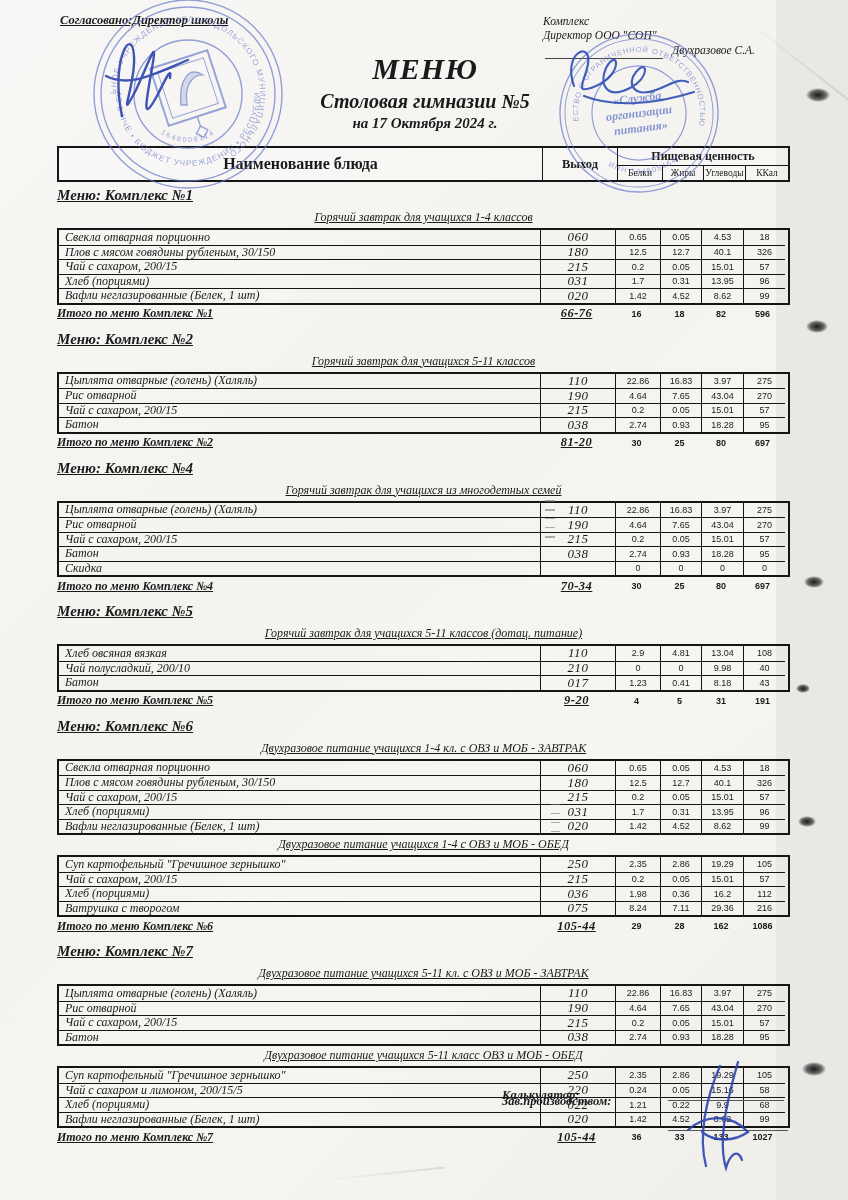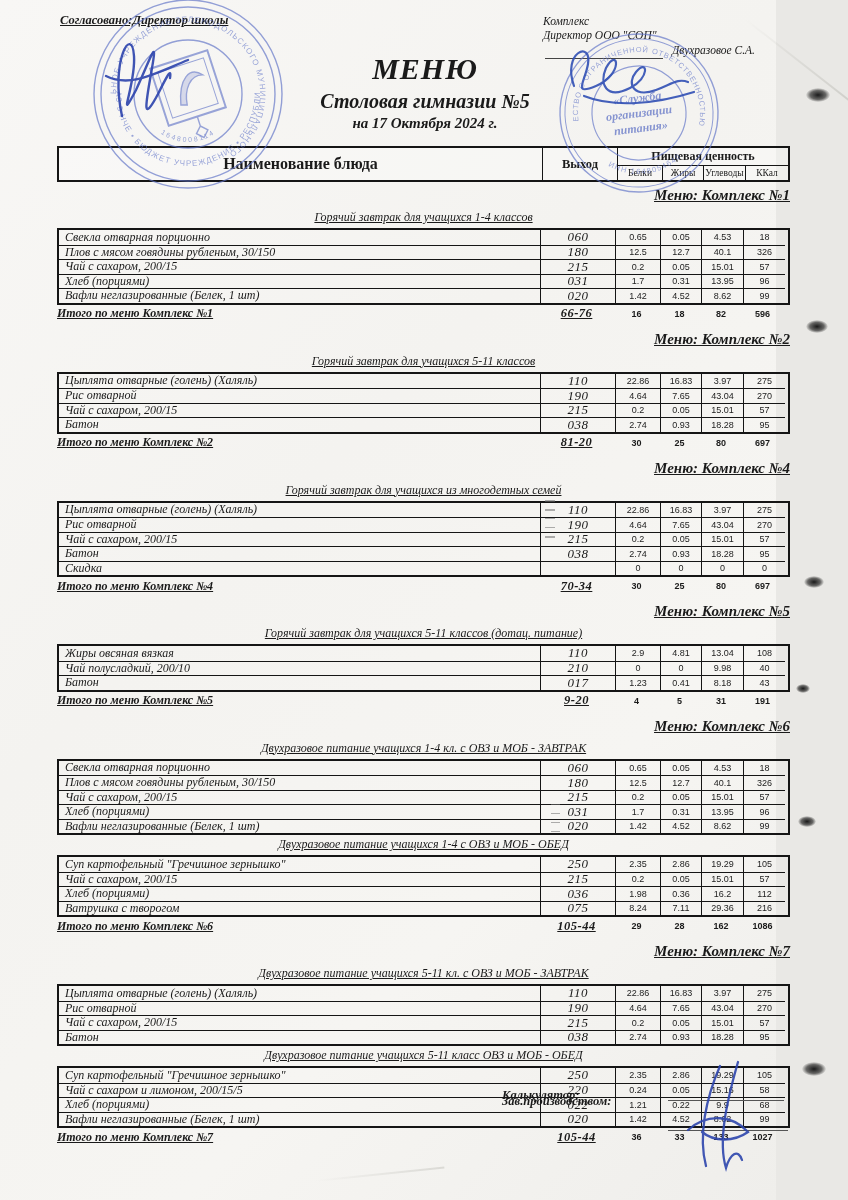--- a/index.html
+++ b/index.html
@@ -21,21 +21,21 @@
   .content{position:absolute;left:57px;top:146px;width:733px;}
   .thead{display:grid;grid-template-columns:484px 75px 45px 41px 42px 42px;grid-template-rows:18px 14px;
     border:2px solid #151515;background:rgba(255,255,255,.25);}
   .thead div{display:flex;align-items:center;justify-content:center;}
   .th-name{grid-area:1/1/3/2;border-right:1.3px solid #151515;font-weight:bold;font-size:16px;}
   .th-out{grid-area:1/2/3/3;border-right:1.3px solid #151515;font-weight:bold;font-size:12.5px;}
   .th-nutr{grid-area:1/3/2/7;border-bottom:1.3px solid #151515;font-weight:bold;font-size:12px;}
   .th-sub{grid-row:2;font-size:9.5px;border-right:1px solid #151515;}
   .th-sub:last-child{border-right:none;}
   
-  .sec-title{font-size:15px;font-weight:bold;font-style:italic;text-decoration:underline;text-align:right;
+  .sec-title{font-size:15px;font-weight:bold;font-style:italic;text-decoration:underline;text-align:left;
     margin:9px 0 6px 0;}
   .section:first-child .sec-title{margin-top:5px;}
   .sec-sub{font-size:12px;font-weight:normal;font-style:italic;text-decoration:underline;text-align:center;
     margin:2px 0 3px 0;}
   .mtable{border:2px solid #151515;}
   .mrow{display:grid;grid-template-columns:482px 75px 45px 41px 42px 41px;height:14.5px;}
   .mrow > div{border-right:1px solid #151515;border-top:1px solid #151515;overflow:hidden;
     display:flex;align-items:center;justify-content:center;}
   .mrow > div:last-child{border-right:none;}
   .mrow:first-child > div{border-top:none;}
@@ -243,21 +243,21 @@
             <div class="t-num">25</div>
             <div class="t-num">80</div>
             <div class="t-num">697</div>
           </div>
         </div>
         <div class="section">
           <div class="sec-title">Меню: Комплекс №5</div>
           <div class="sec-sub">Горячий завтрак для учащихся 5-11 классов (дотац. питание)</div>
           <div class="mtable">
             <div class="mrow">
-              <div class="c-name">Жиры овсяная вязкая</div>
+              <div class="c-name">Хлеб овсяная вязкая</div>
               <div class="c-out">110</div>
               <div class="c-num">2.9</div>
               <div class="c-num">4.81</div>
               <div class="c-num">13.04</div>
               <div class="c-num">108</div>
             </div>
             <div class="mrow">
               <div class="c-name">Чай полусладкий, 200/10</div>
               <div class="c-out">210</div>
               <div class="c-num">0</div>

